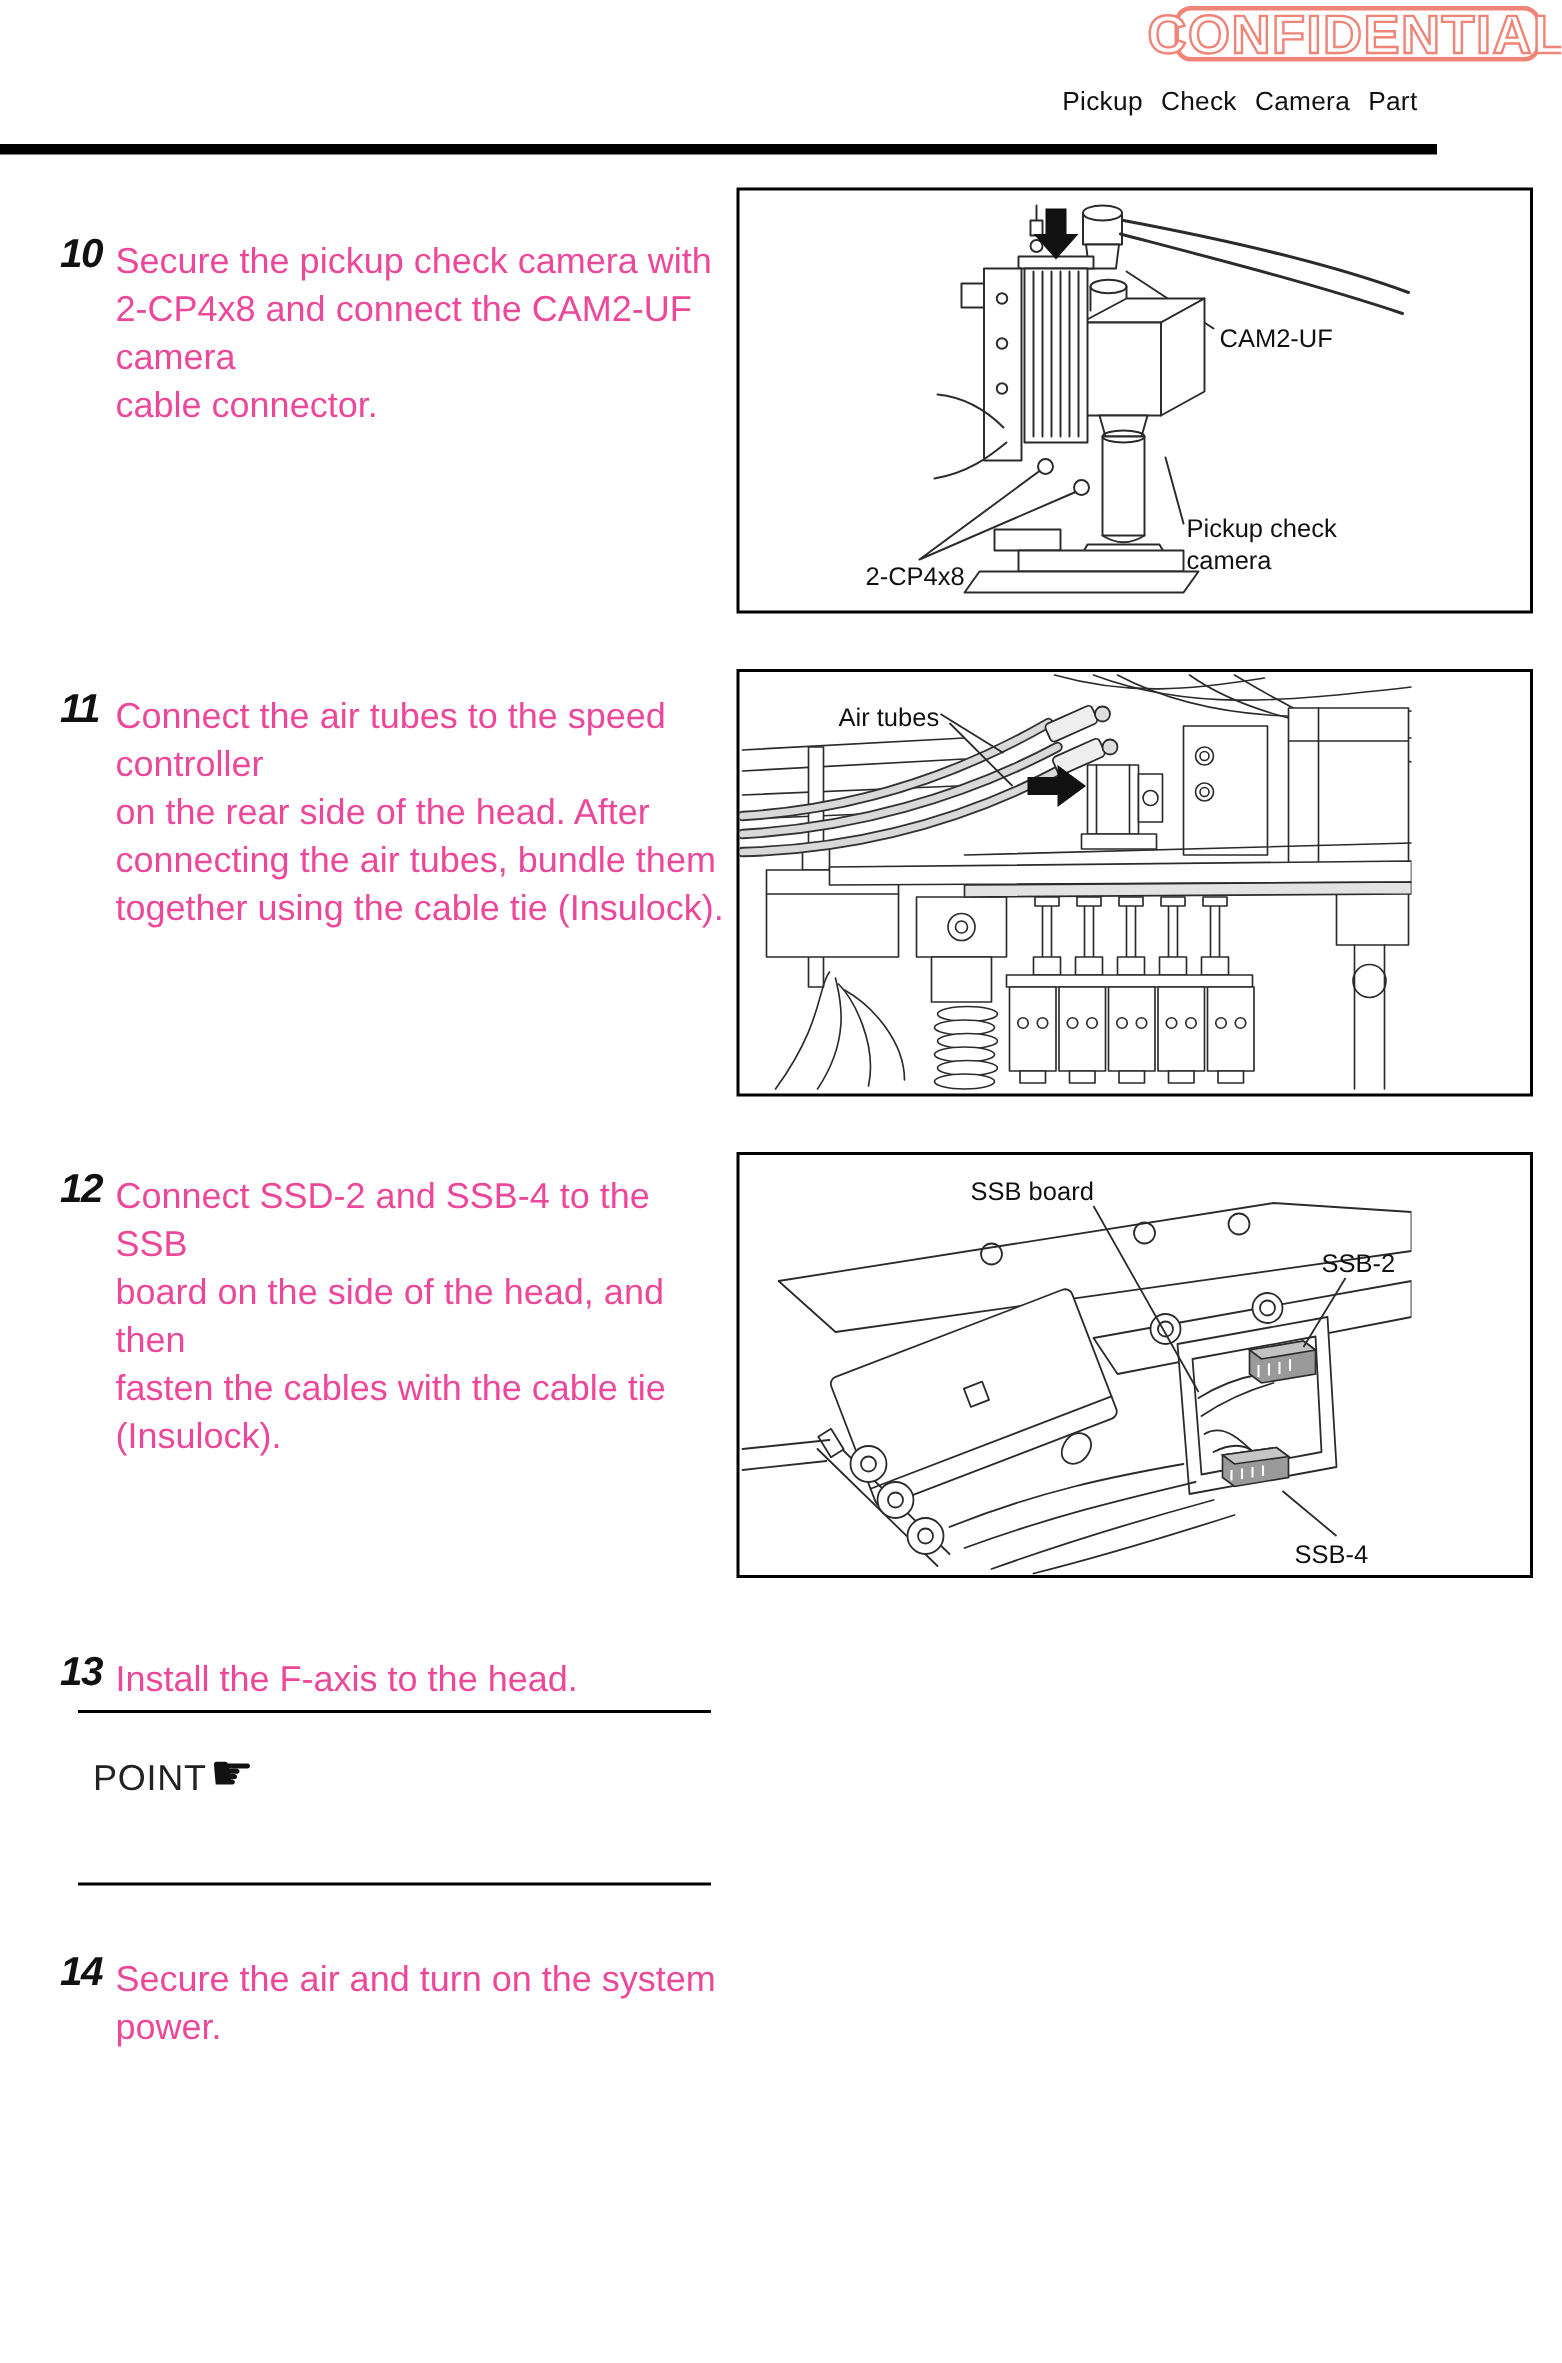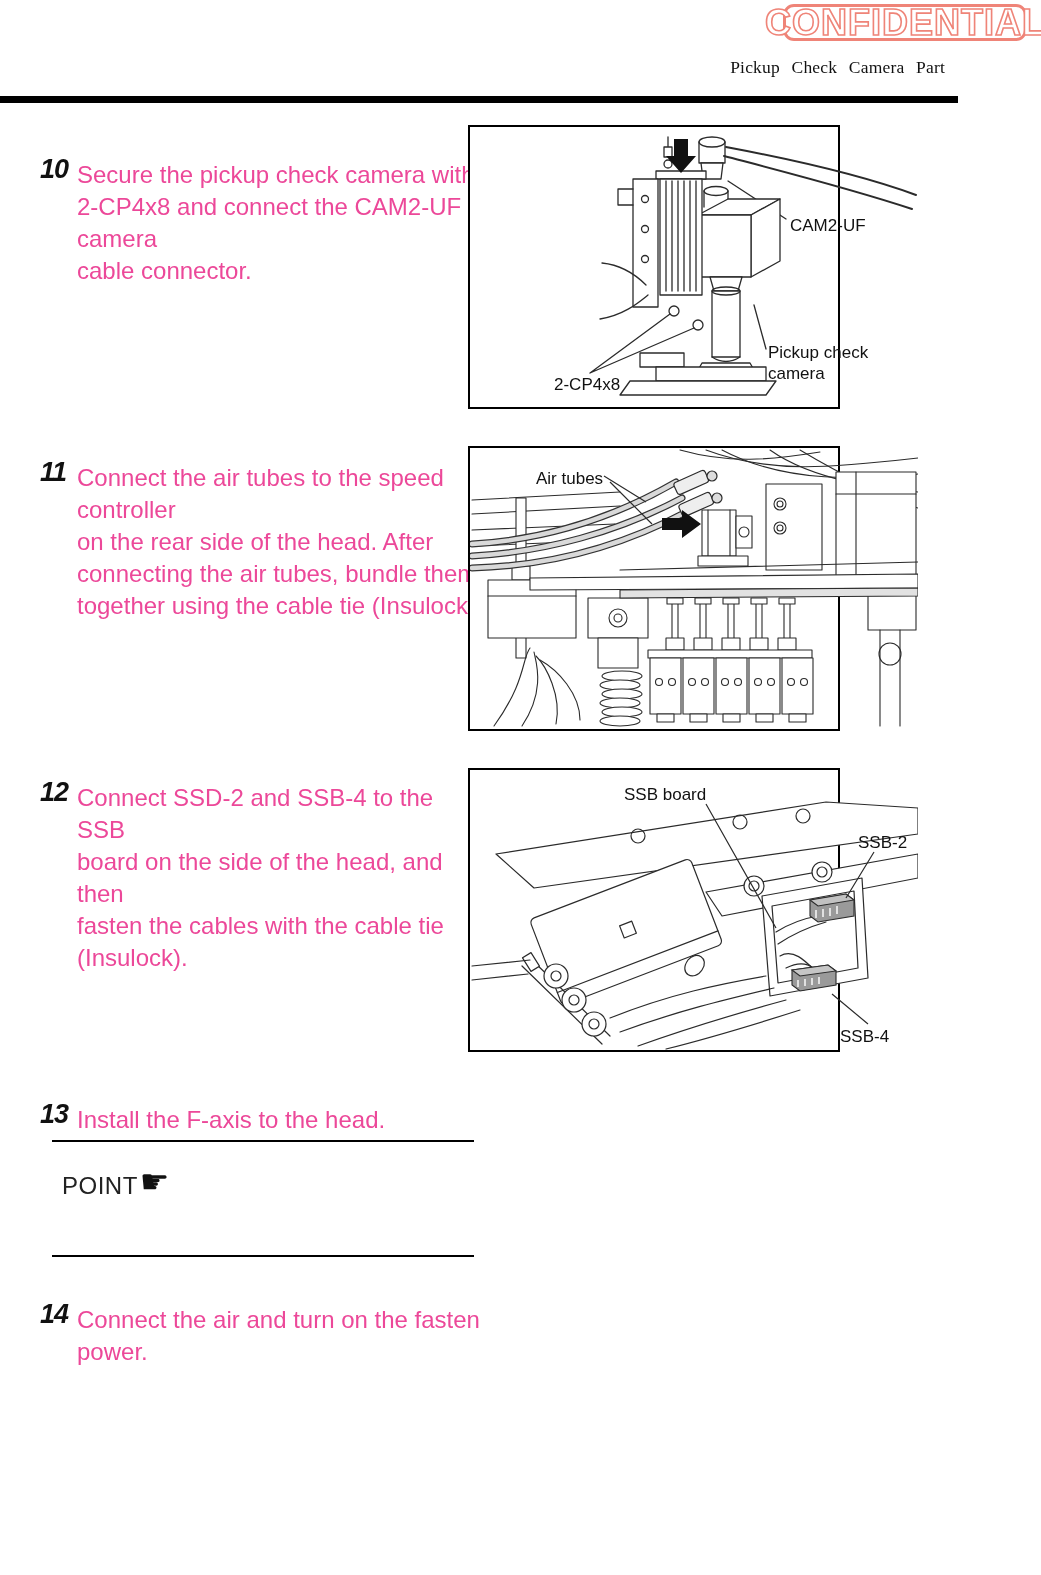--- a/index.html
+++ b/index.html
@@ -13,35 +13,35 @@
     border:3px solid #ef8478; border-radius:11px; box-sizing:border-box;
     display:flex; align-items:center; justify-content:center;
   }
   .stamp-text {
     font-size:36px; font-weight:bold; letter-spacing:1px; line-height:1;
     color:#f2948b; -webkit-text-stroke:1.6px #ef8478; -webkit-text-fill-color:#ffffff;
   }
   
   .header-title {
     position:absolute; top:57px; right:96px; font-size:17.5px;
-    word-spacing:7px; letter-spacing:0.2px; color:#111;font-family:Liberation Serif, serif;
+    word-spacing:7px; letter-spacing:0.2px; color:#111;
   }
   .header-rule { position:absolute; left:0; top:96px; width:958px; height:7px; background:#000; }
   
   .step { position:absolute; left:40px; width:445px; }
   .step-num {
     position:absolute; left:0; top:-5px; font-size:27px; font-weight:bold; font-style:italic;
     letter-spacing:-1px; color:#111;
   }
   .step-text {
     margin-left:37px; font-size:24px; line-height:32px; white-space:pre-line; color:#ec4899;
   }
   
   .fig {
-    position:absolute; left:468px; width:372px; border:2px solid #000;
+    position:absolute; left:491px; width:531px; border:2px solid #000;
     box-sizing:border-box; background:#fff;
   }
   .fig svg { display:block; }
   .fig-1 { top:125px; height:284px; }
   .fig-2 { top:446px; height:285px; }
   .fig-3 { top:768px; height:284px; }
   
   .rule-thin { position:absolute; left:52px; width:422px; height:2px; background:#000; }
   .rule-top { top:1140px; }
   .rule-bottom { top:1255px; }
@@ -352,18 +352,18 @@
 
   <div class="rule-thin rule-top"></div>
   <div class="point-row">
     <span class="point-label">POINT</span>
     <span class="point-hand">☛</span>
   </div>
   <div class="rule-thin rule-bottom"></div>
 
   <div class="step" style="top:1304px;">
     <span class="step-num">14</span>
-    <div class="step-text">Connect the air and turn on the fasten
+    <div class="step-text">Secure the air and turn on the system
 power.</div>
   </div>
 
 
 </div>
 
 </body></html>

